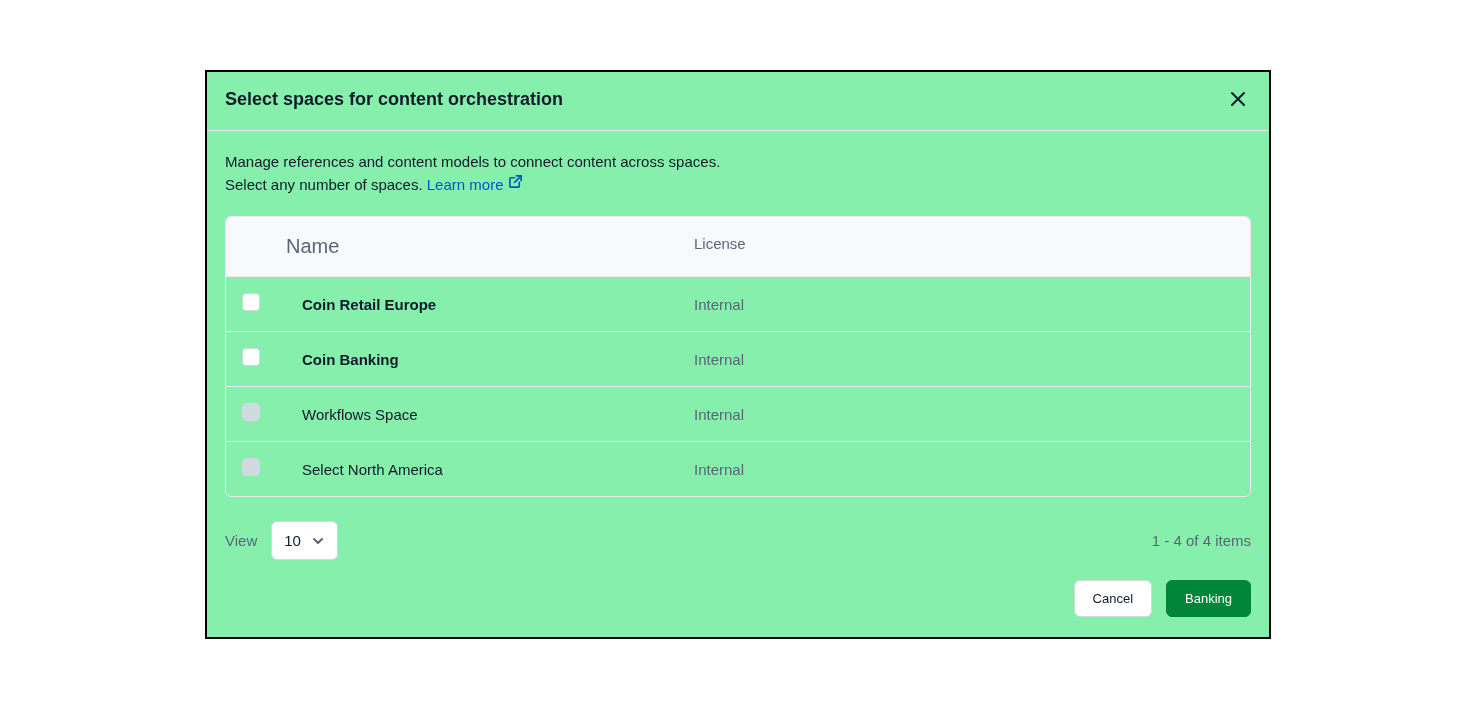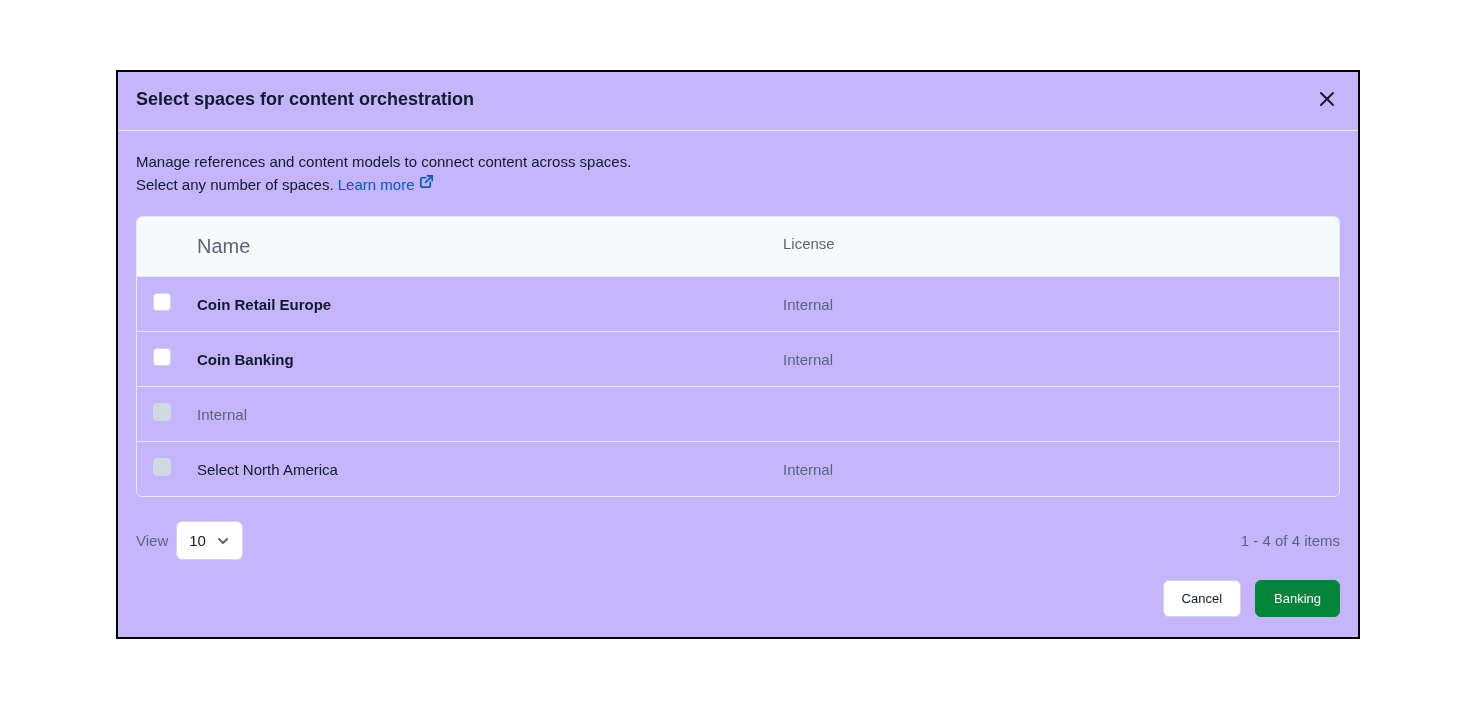--- a/index.html
+++ b/index.html
@@ -11,23 +11,23 @@
       font-family: -apple-system, BlinkMacSystemFont, "Segoe UI", Helvetica, Arial, sans-serif;
       background: #fff;
       display: flex;
       justify-content: center;
       align-items: flex-start;
       padding: 70px 0;
       width: 1476px;
       height: 706px;
     }
     .modal {
-      width: 1244px;
+      width: 1066px;
       border: 2px solid #000;
-      background: #c4b5fd;
+      background: #86efac;
     }
     .modal-header {
       display: flex;
       justify-content: space-between;
       align-items: center;
       padding: 14px 18px 18px 18px;
       border-bottom: 1px solid #e7ebee;
     }
     .modal-title {
       font-size: 18px;
@@ -108,39 +108,40 @@
     }
     .checkbox.disabled {
       background: #cfd9e0;
       border-color: #cfd9e0;
       cursor: not-allowed;
     }
     .row-name {
       flex: 1;
       font-size: 15px;
       color: #111b2b;
+      margin-left: 16px;
     }
     .row-name.bold {
       font-weight: 700;
     }
     .row-license {
       width: 540px;
       font-size: 15px;
       color: #5a657c;
     }
     .table-footer {
       display: flex;
       justify-content: space-between;
       align-items: center;
       margin-top: 24px;
     }
     .view-group {
       display: flex;
       align-items: center;
-      gap: 8px;
+      gap: 14px;
     }
     .view-label {
       font-size: 15px;
       color: #5a657c;
     }
     .view-select {
       border: 1px solid #cfd9e0;
       border-radius: 6px;
       padding: 10px 12px;
       font-size: 15px;
@@ -218,20 +219,21 @@
             <div class="row-name bold">Coin Retail Europe</div>
             <div class="row-license">Internal</div>
           </div>
           <div class="table-row">
             <div class="col-checkbox"><input type="checkbox" class="checkbox" style=""></div>
             <div class="row-name bold">Coin Banking</div>
             <div class="row-license">Internal</div>
           </div>
           <div class="table-row">
             <div class="col-checkbox"><input type="checkbox" class="checkbox disabled" disabled="" style=""></div>
+            <div class="row-name">Workflows Space</div>
             <div class="row-license">Internal</div>
           </div>
           <div class="table-row">
             <div class="col-checkbox"><input type="checkbox" class="checkbox disabled" disabled="" style=""></div>
             <div class="row-name">Select North America</div>
             <div class="row-license">Internal</div>
           </div>
         </div>
     </div>
 

